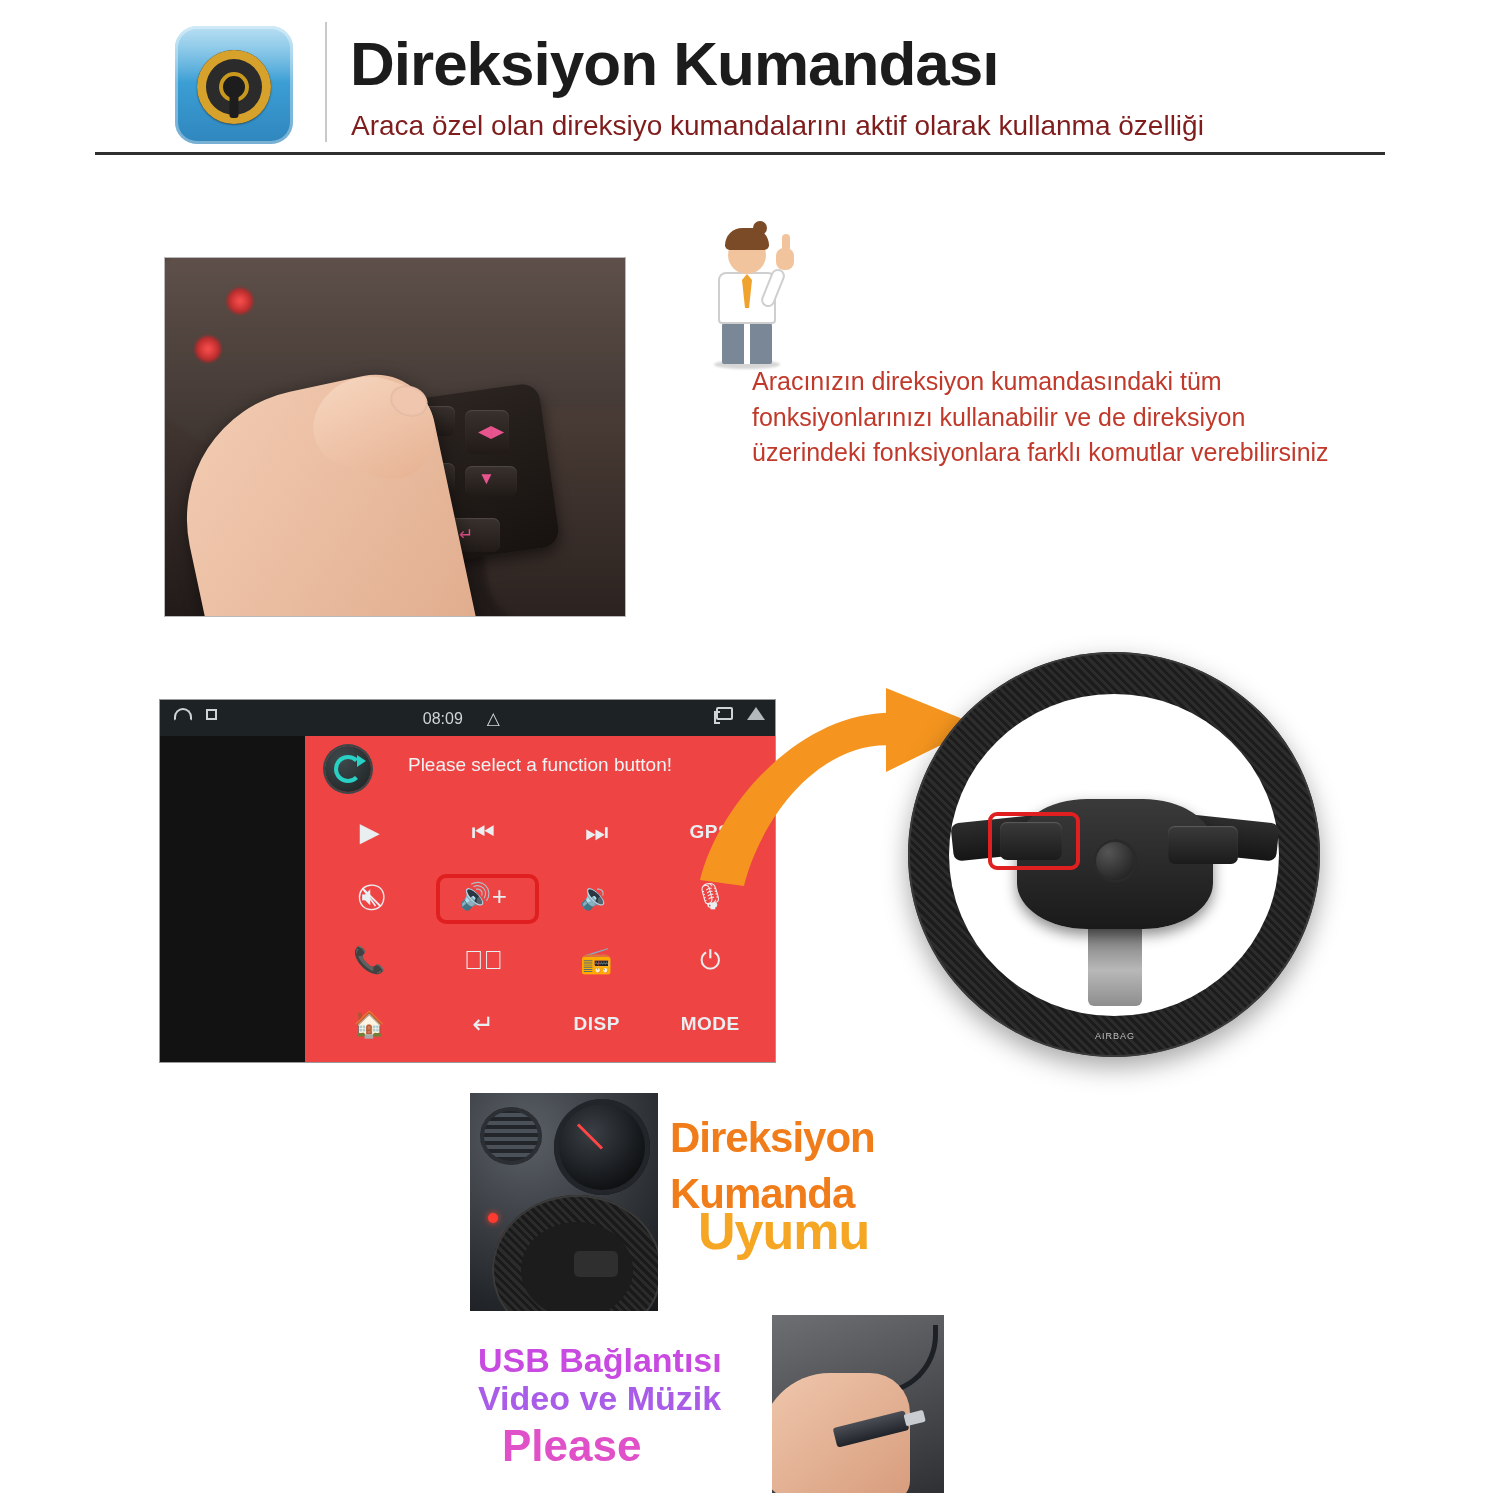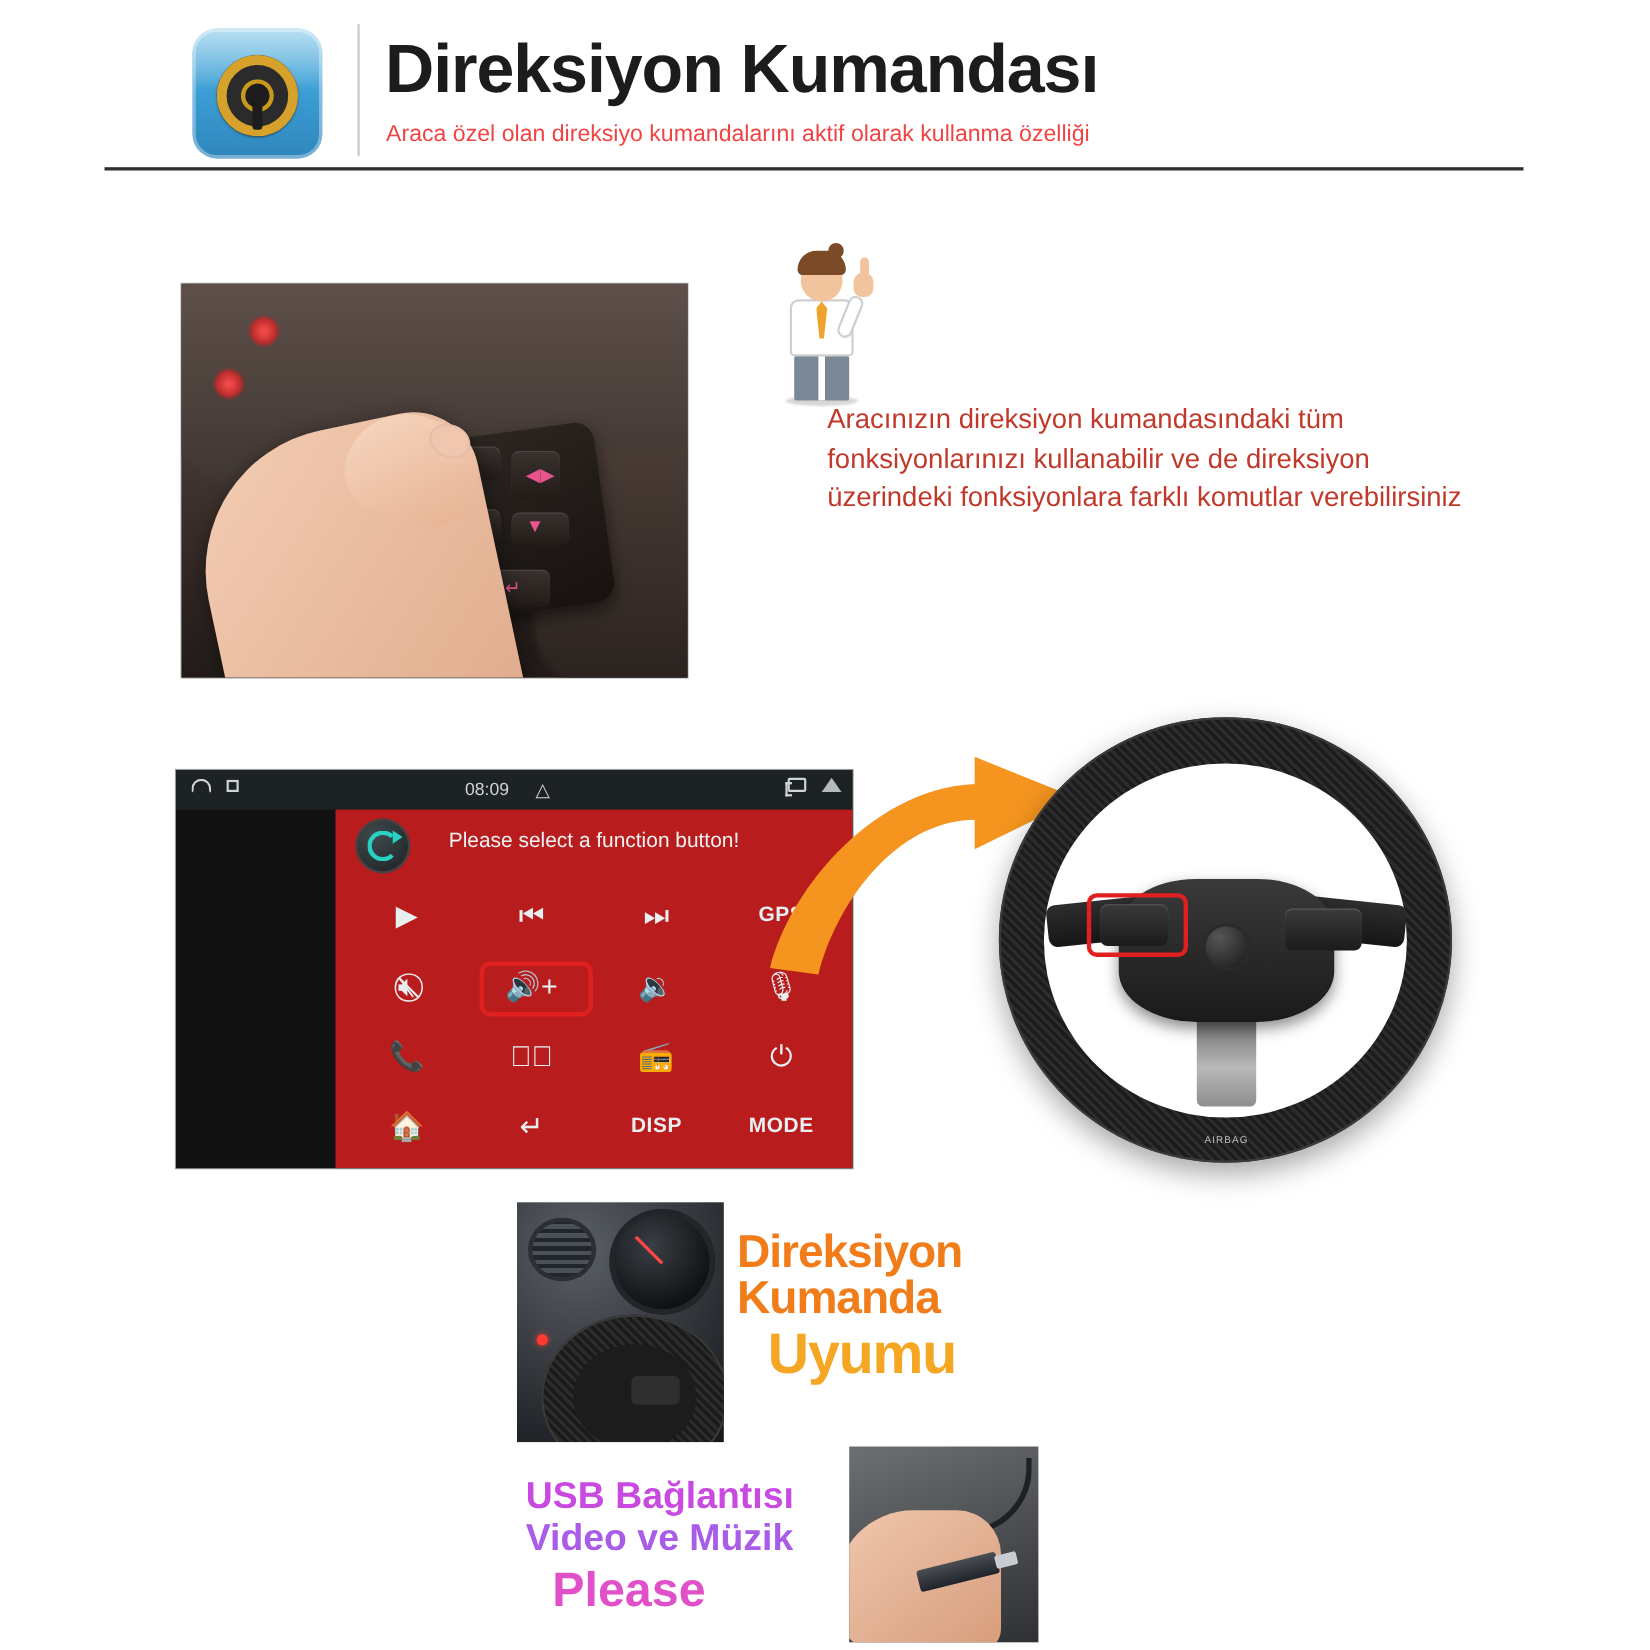--- a/index.html
+++ b/index.html
@@ -47,21 +47,21 @@
     position: absolute; left: 230px; top: 4px; width: 2px; height: 120px;
     background: #c9c9c9;
   }
   .title {
     position: absolute; left: 255px; top: 10px;
     font-size: 62px; font-weight: bold; color: #1c1c1c;
     letter-spacing: -1px; white-space: nowrap;
   }
   .subtitle {
     position: absolute; left: 256px; top: 92px;
-    font-size: 21px; color: #ef4444; white-space: nowrap;
+    font-size: 28px; color: #7f1d1d; white-space: nowrap;
   }
   .header-rule {
     position: absolute; left: 95px; top: 152px; width: 1290px; height: 3px;
     background: #2f2f2f;
   }
 
   
   .photo-finger {
     position: absolute; left: 165px; top: 258px; width: 460px; height: 358px;
     background: #3a2e2b;
@@ -210,21 +210,21 @@
   .side-item {
     height: 54px; display: flex; align-items: center; justify-content: center;
     color: #e7ecef; font-size: 17px; border-bottom: 1px solid #2c3133;
     text-align: center;
   }
   .side-item.active {
     background: linear-gradient(180deg,#2f6f74,#1f4a4e);
     color: #ffffff;
   }
 
-  .unit-main { position: absolute; left: 145px; top: 36px; right: 0; bottom: 0; background: #b91c1c; }
+  .unit-main { position: absolute; left: 145px; top: 36px; right: 0; bottom: 0; background: #ef4444; }
   .refresh-btn {
     position: absolute; left: 20px; top: 10px; width: 46px; height: 46px;
     border-radius: 50%;
     background: radial-gradient(circle at 35% 30%, #3f4a4c, #1c2123);
     box-shadow: 0 0 0 2px #3c4648;
   }
   .refresh-btn .ring {
     position: absolute; left: 9px; top: 9px; width: 28px; height: 28px;
     border: 4px solid #28d1c4; border-radius: 50%;
     border-right-color: transparent;
@@ -355,21 +355,21 @@
     background: #ff3b30; box-shadow: 0 0 6px #ff3b30;}
   .cl-red-dot.d1 { left: 18px; top: 120px; }
   .cl-red-dot.d2 { left: 34px; top: 140px; }
 
   .cl-t1 {
     position: absolute; left: 208px; top: 32px;
     font-size: 42px; font-weight: bold; color: #f07d1a; line-height: 1.0;
     letter-spacing: -1px;
   }
   .cl-t2 {
-    position: absolute; left: 208px; top: 74px;
+    position: absolute; left: 208px; top: 88px;
     font-size: 42px; font-weight: bold; color: #f07d1a; line-height: 1.0;
     letter-spacing: -1px;
   }
   .cl-t3 {
     position: absolute; left: 208px; top: 120px;
     font-size: 52px; font-weight: bold; color: #f5a623; line-height: 1.0;
     letter-spacing: -1px;
     margin-left: 28px;
   }
   .cl-t4 {

